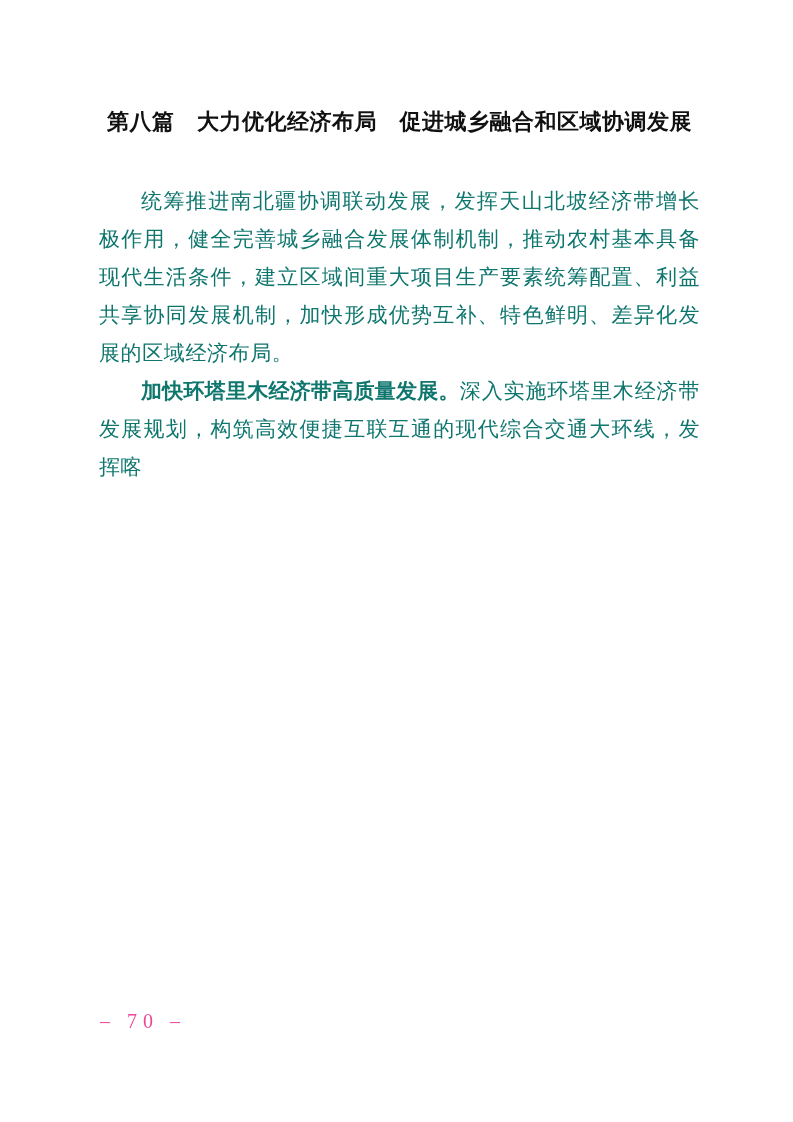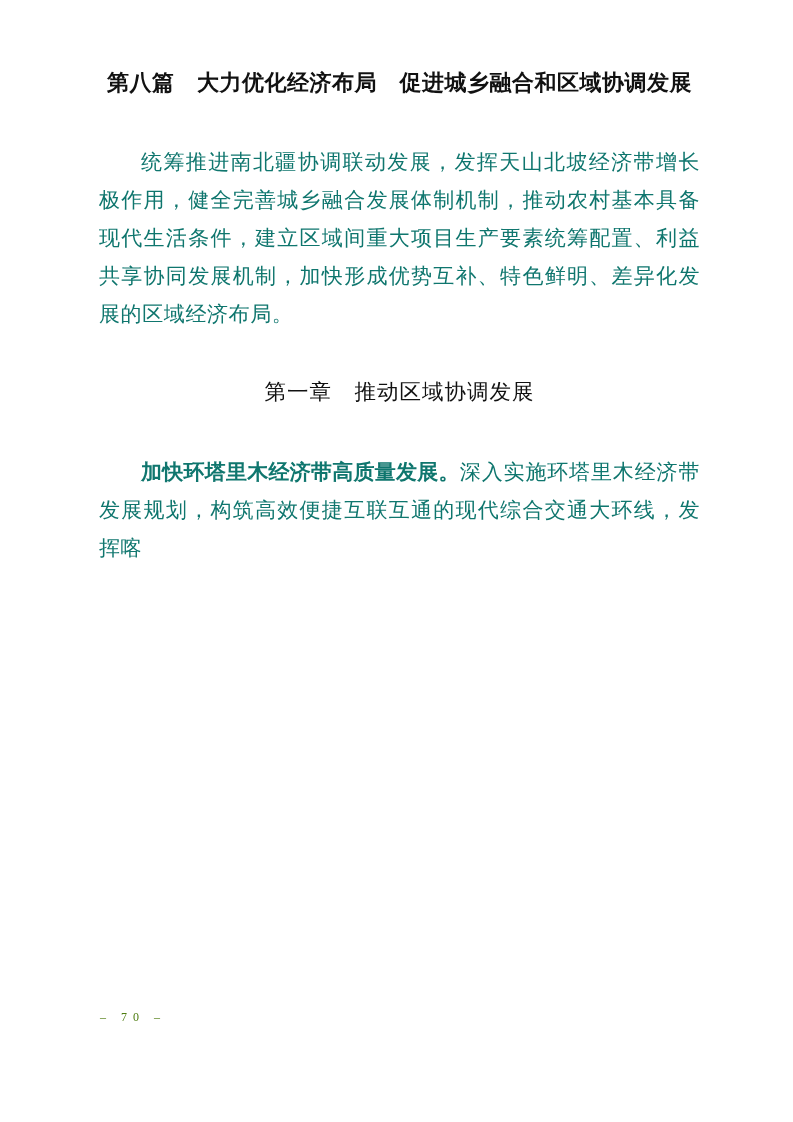--- a/index.html
+++ b/index.html
@@ -10,21 +10,21 @@
   .page {
     position: relative;
     width: 793px;
     height: 1122px;
     margin: 0 auto;
     background: #ffffff;
     overflow: hidden;
     box-sizing: border-box;
   }
   .content {
-    padding: 67px 93px 0 99px;
+    padding: 106px 93px 0 99px;
   }
   .doc-title {
     margin: 0 0 44px 0;
     font-family: "DejaVu Sans", "Liberation Sans", sans-serif;
     font-weight: bold;
     font-size: 22px;
     line-height: 32px;
     color: #111;
     text-align: center;
     white-space: nowrap;
@@ -54,36 +54,35 @@
     color: #111;
     text-align: center;
     white-space: nowrap;
     letter-spacing: 1px;
   }
   .page-number {
     position: absolute;
     left: 100px;
     top: 1010px;
     font-family: "Liberation Serif", "DejaVu Serif", serif;
-    font-size: 12px;
-    color: #4d7c0f;
+    font-size: 20px;
+    color: #ec4899;
     letter-spacing: 6px;
   }
 </style>
 </head>
 <body>
 
 <div class="page">
   <div class="content">
 
     <h1 class="doc-title">第八篇　大力优化经济布局　促进城乡融合和区域协调发展</h1>
 
     <p class="para">统筹推进南北疆协调联动发展，发挥天山北坡经济带增长极作用，健全完善城乡融合发展体制机制，推动农村基本具备现代生活条件，建立区域间重大项目生产要素统筹配置、利益共享协同发展机制，加快形成优势互补、特色鲜明、差异化发展的区域经济布局。</p>
 
-    <h2 class="chapter-title">第一章　推动区域协调发展</h2>
 
 
 
     <p class="para">
       <span class="lead">加快环塔里木经济带高质量发展。</span><span>深入实施环塔里木经济带发展规划，构筑高效便捷互联互通的现代综合交通大环线，发挥喀</span>
     </p>
 
   </div>
 
   <div class="page-number">– 70 –</div>

